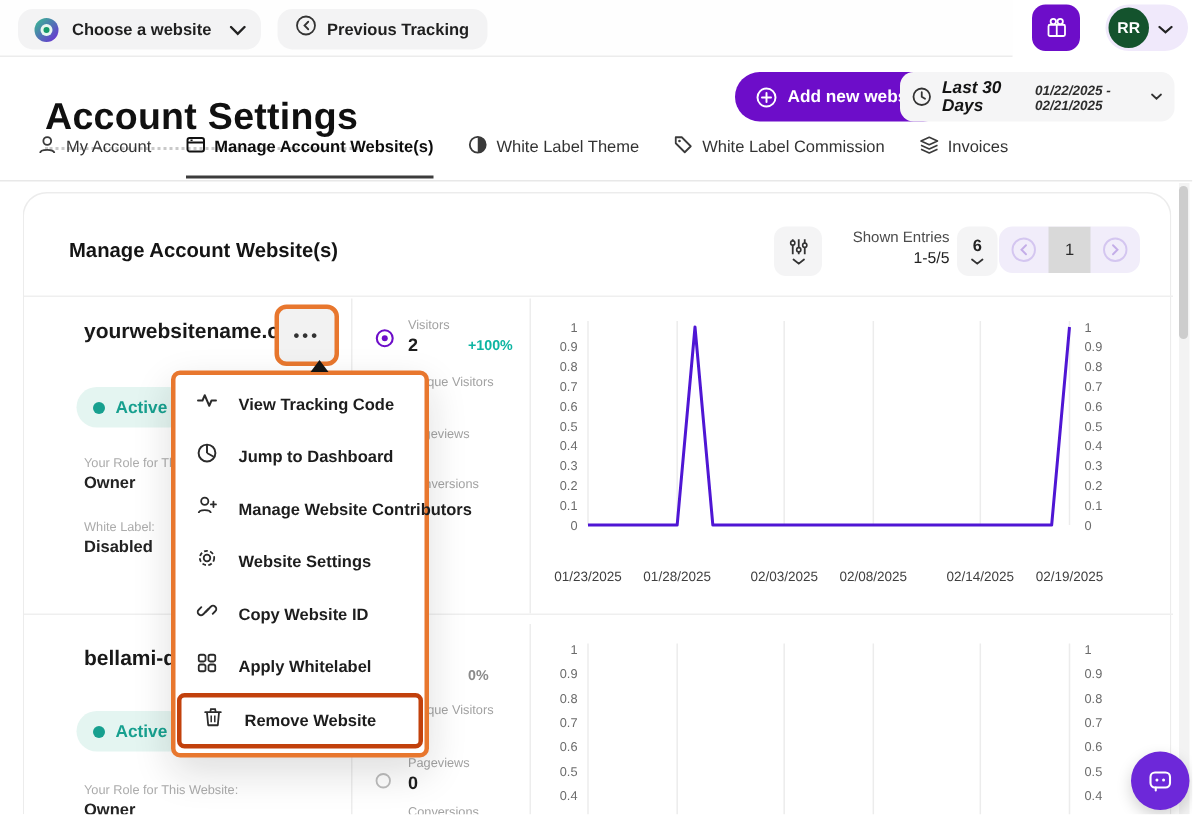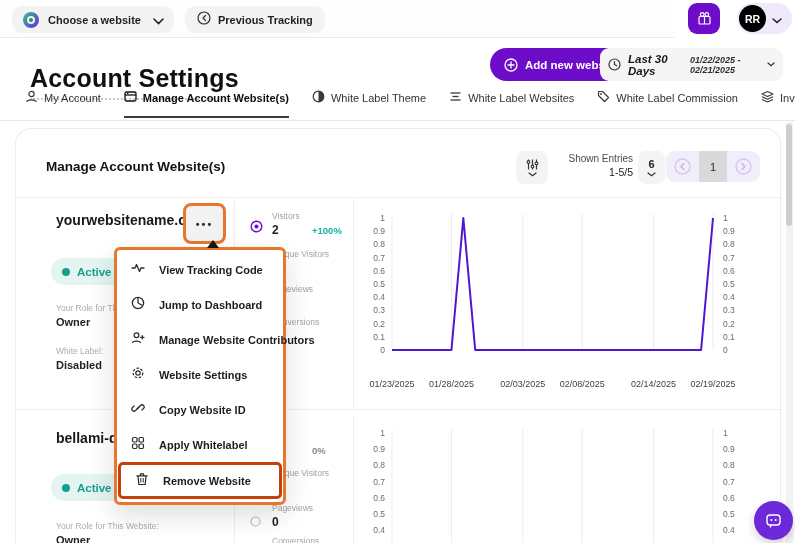--- a/index.html
+++ b/index.html
@@ -10,21 +10,21 @@
   
   .topbar { position:absolute; left:0; top:0; width:675px; height:38px; background:#fefefe; border-bottom:1px solid #ececec; }
   .pill { position:absolute; display:flex; align-items:center; background:#f3f3f4; border-radius:10px; height:27px; cursor:pointer; }
   .choose-pill { left:12px; top:6px; width:162px; padding:0 10px; }
   .choose-pill .lbl { font-size:11px; font-weight:700; color:#1f1f1f; margin-left:8px; }
   .choose-pill .chev { margin-left:auto; }
   .prev-pill { left:185px; top:6px; padding:0 12px; }
   .prev-pill .lbl { font-size:11px; font-weight:700; color:#1f1f1f; margin-left:7px; }
   .purple-sq-btn { position:absolute; left:688px; top:3px; width:32px; height:31px; border:none; border-radius:9px; background:#6d0dc9; display:flex; align-items:center; justify-content:center; cursor:pointer; }
   .avatar-pill { position:absolute; left:737px; top:3px; width:55px; height:31px; background:#f0e9fb; border-radius:16px; display:flex; align-items:center; padding:0 6px 0 2px; cursor:pointer; }
-  .avatar-circle { width:27px; height:27px; border-radius:50%; background:#000000; color:#fff; font-size:10.5px; font-weight:700; display:flex; align-items:center; justify-content:center; }
+  .avatar-circle { width:27px; height:27px; border-radius:50%; background:#14532d; color:#fff; font-size:10.5px; font-weight:700; display:flex; align-items:center; justify-content:center; }
   .avatar-pill .chev { margin-left:6px; }
 
   
   .page-title { position:absolute; left:30px; top:64px; font-size:25px; font-weight:700; color:#101010; letter-spacing:.2px; border-bottom:2px dotted #c9c9c9; padding-bottom:5px; }
   .add-btn { position:absolute; left:490px; top:48px; height:33px; padding:0 14px; background:#6d0dc9; color:#fff; border:none; border-radius:18px; display:flex; align-items:center; gap:7px; font-size:11.5px; font-weight:700; cursor:pointer; }
   .date-pill { position:absolute; left:600px; top:48px; width:183px; height:33px; background:#f5f5f6; border-radius:9px; display:flex; align-items:center; padding:0 8px; cursor:pointer;font-style:italic; }
   .date-pill .bold { font-size:11.5px; font-weight:700; color:#141414; margin-left:7px; }
   .date-pill .range { font-size:9px; font-weight:600; color:#2e2e2e; margin-left:9px; }
 
   
@@ -179,28 +179,20 @@
             <line x1="3" y1="3.5" x2="4.4" y2="3.5" stroke="#111" stroke-width="1.1"></line>
           </svg></span>
       <span>Manage Account Website(s)</span>
     </div>
     <div class="tab">
       <span><svg width="13" height="13" viewBox="0 0 13 13">
             <circle cx="6.5" cy="6.5" r="5.3" fill="none" stroke="#3a3a3a" stroke-width="1.2"></circle>
             <path d="M6.5 1.2 A5.3 5.3 0 0 1 6.5 11.8 Z" fill="#3a3a3a"></path>
           </svg></span>
       <span>White Label Theme</span>
-    </div>
-    <div class="tab">
-      <span><svg width="13" height="13" viewBox="0 0 13 13">
-            <line x1="1.5" y1="3" x2="11.5" y2="3" stroke="#3a3a3a" stroke-width="1.3"></line>
-            <line x1="3.5" y1="6.5" x2="9.5" y2="6.5" stroke="#3a3a3a" stroke-width="1.3"></line>
-            <line x1="1.5" y1="10" x2="11.5" y2="10" stroke="#3a3a3a" stroke-width="1.3"></line>
-          </svg></span>
-      <span>White Label Websites</span>
     </div>
     <div class="tab">
       <span><svg width="13" height="13" viewBox="0 0 13 13">
             <path d="M1.5 5.5 L1.5 1.5 L5.5 1.5 L11.5 7.5 L7.5 11.5 Z" fill="none" stroke="#3a3a3a" stroke-width="1.2" stroke-linejoin="round"></path>
             <circle cx="4" cy="4" r="0.9" fill="#3a3a3a"></circle>
           </svg></span>
       <span>White Label Commission</span>
     </div>
     <div class="tab">
       <span><svg width="13" height="13" viewBox="0 0 13 13">

